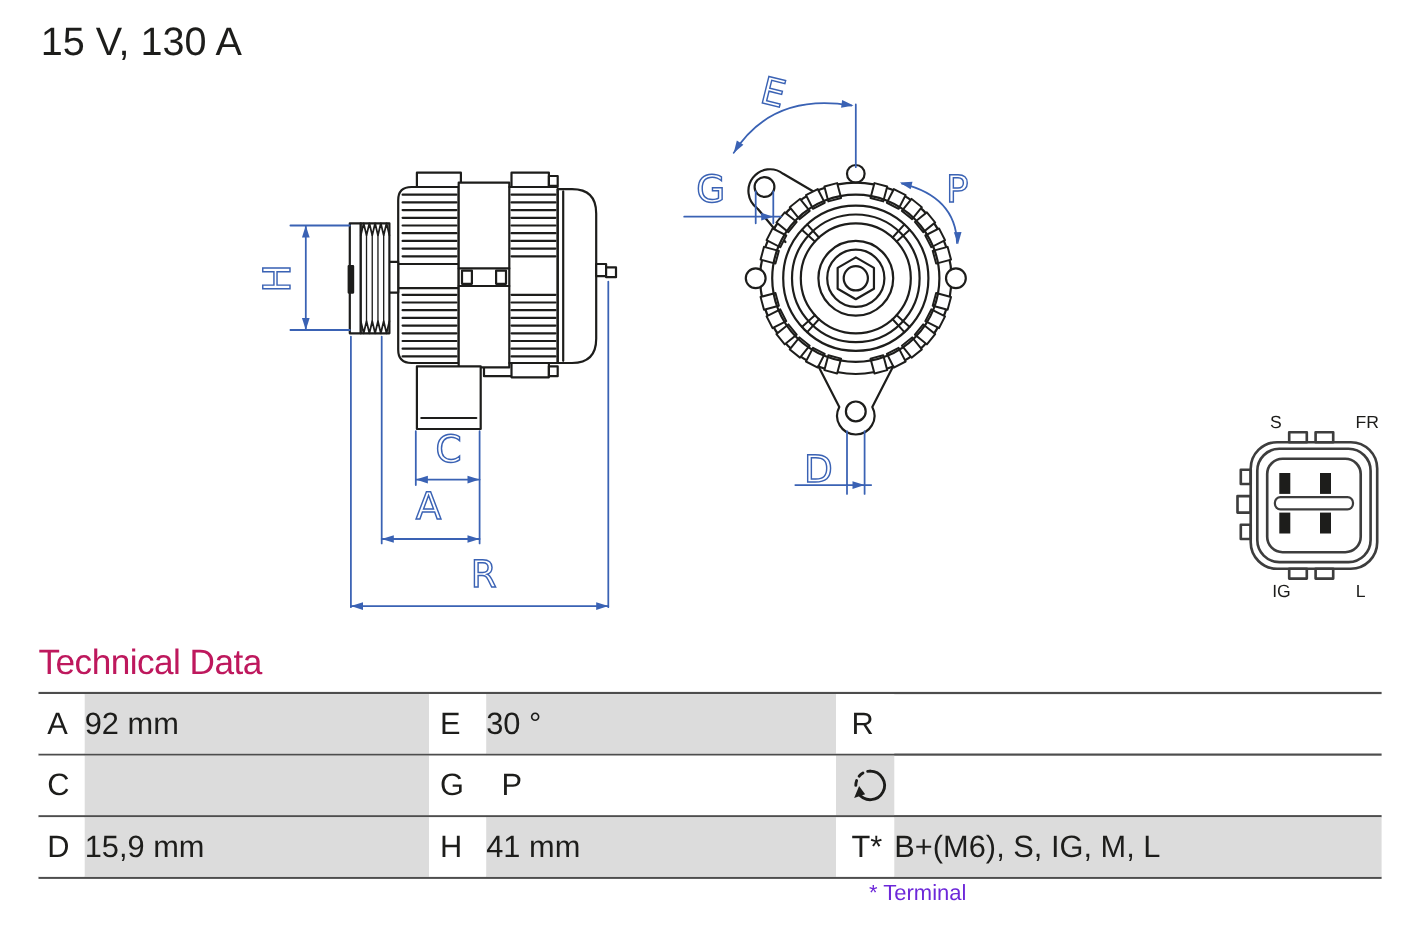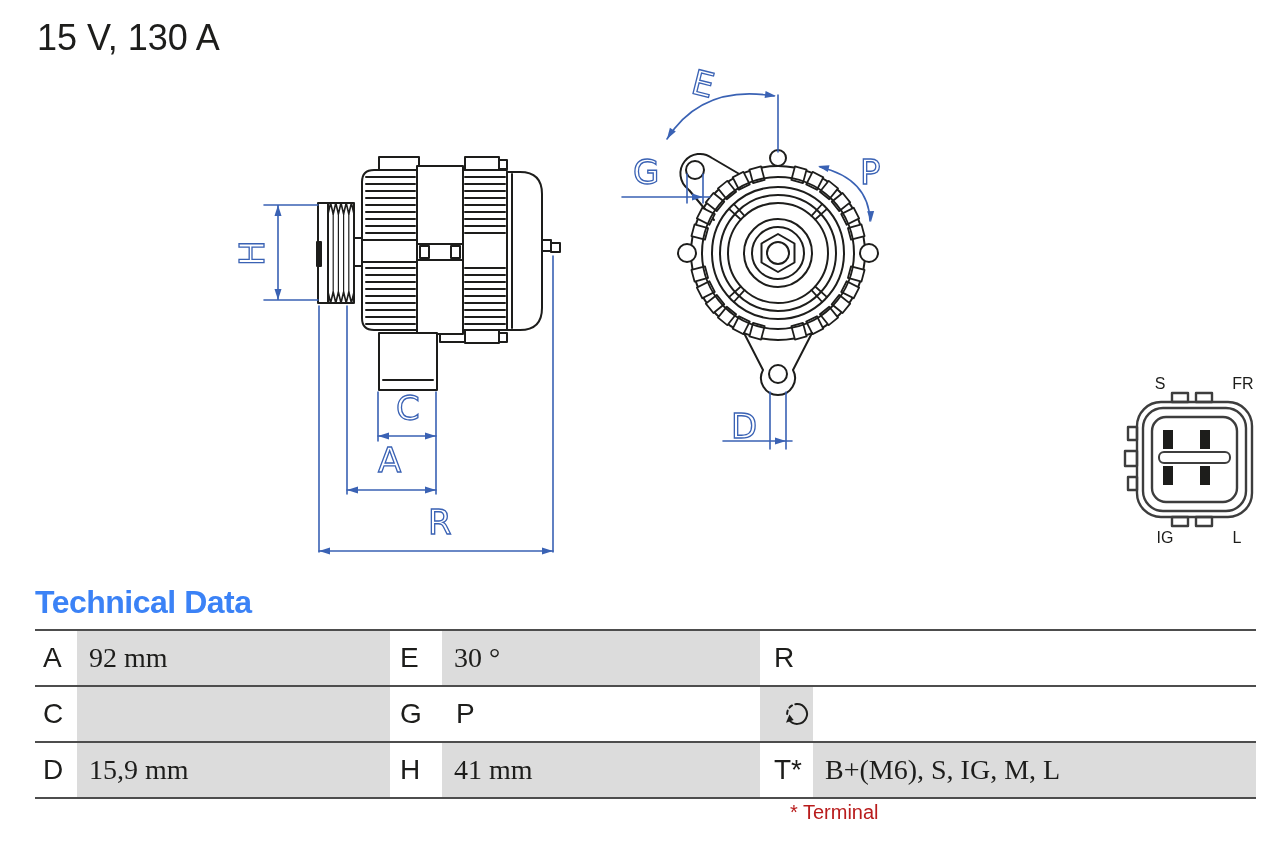--- a/index.html
+++ b/index.html
@@ -6,39 +6,39 @@
   body{
     width:1280px;height:853px;position:relative;background:#ffffff;
     font-family:"Liberation Sans", sans-serif;color:#1d1d1b;overflow:hidden;
   }
   .title{
     position:absolute;left:37px;top:18px;font-size:36px;line-height:1.1;
     font-weight:400;color:#1d1d1b;
   }
   .drawing{position:absolute;left:0;top:0;}
   .section-heading{
-    position:absolute;left:35px;top:584px;font-size:32px;font-weight:700;
-    letter-spacing:-0.5px;color:#3b82f6;
+    position:absolute;left:35px;top:584px;font-size:32px;font-weight:400;
+    letter-spacing:-0.5px;color:#be185d;
   }
   .tbl{
     position:absolute;left:35px;top:629px;width:1221px;
     border-top:2px solid #4d4d4d;
   }
   .row{
     display:grid;grid-template-columns:42px 313px 52px 318px 53px 443px;
     border-bottom:2px solid #4d4d4d;height:54px;
   }
   .cell{display:flex;align-items:center;font-size:28px;color:#1d1d1b;}
   .k{background:#ffffff;padding-left:8px;}
   .k.g2{padding-left:10px;}
   .k.g3{padding-left:14px;}
-  .v{background:#dcdcdc;padding-left:12px;font-family:Liberation Serif, serif;}
+  .v{background:#dcdcdc;}
   .rot-icon{margin-left:6px;}
   .footnote{
-    position:absolute;left:790px;top:801px;font-size:20px;color:#b91c1c;
+    position:absolute;left:790px;top:801px;font-size:20px;color:#6d28d9;
   }
   .dimtext{font-family:"DejaVu Sans", sans-serif;}
 </style>
 </head>
 <body>
 
 <div class="title">15 V, 130 A</div>
 
 <svg class="drawing" width="1280" height="580" viewBox="0 0 1280 580">
 

